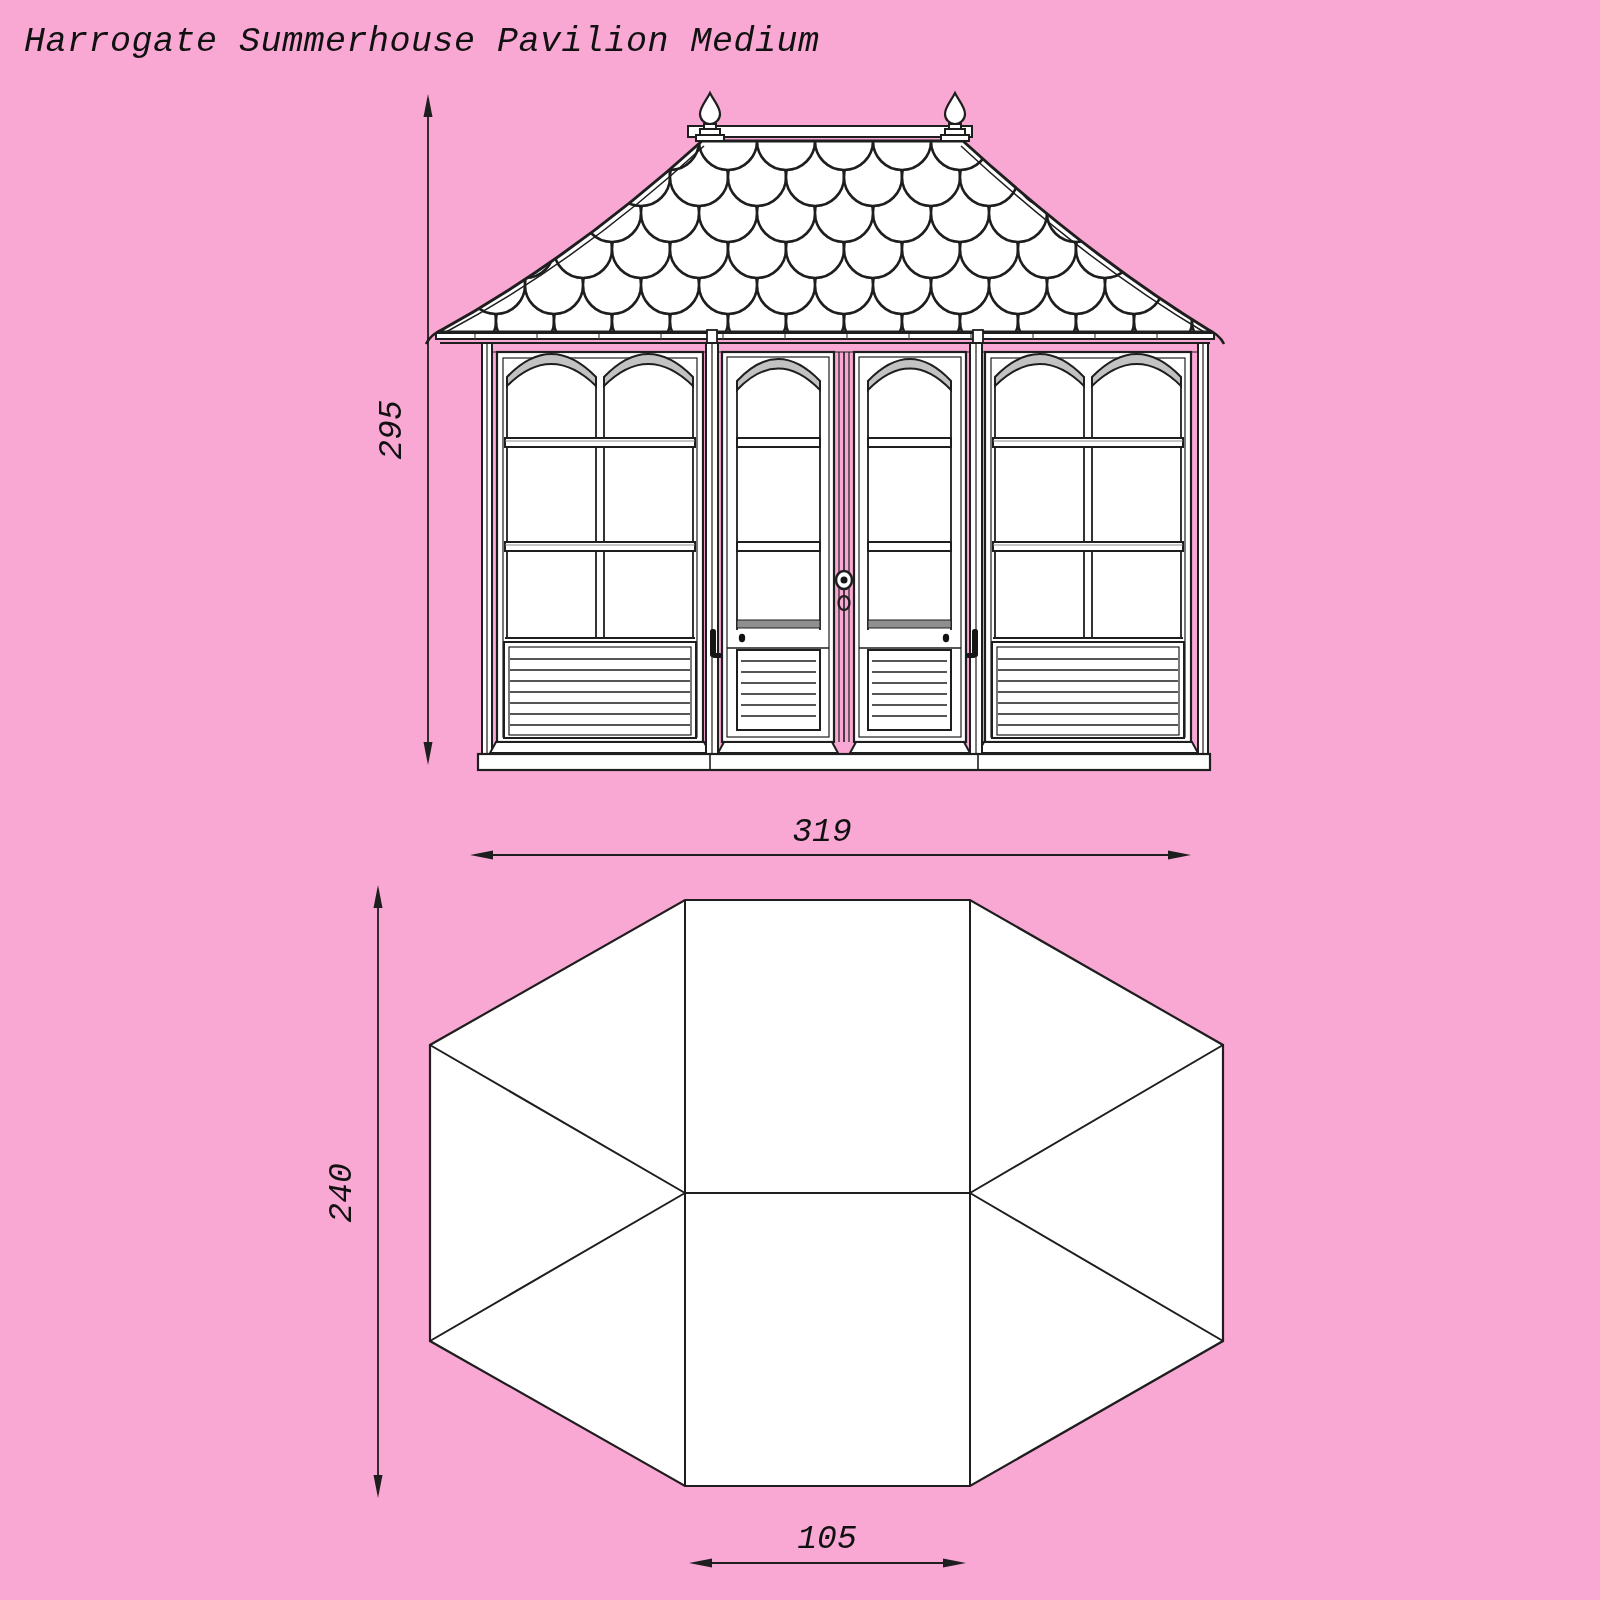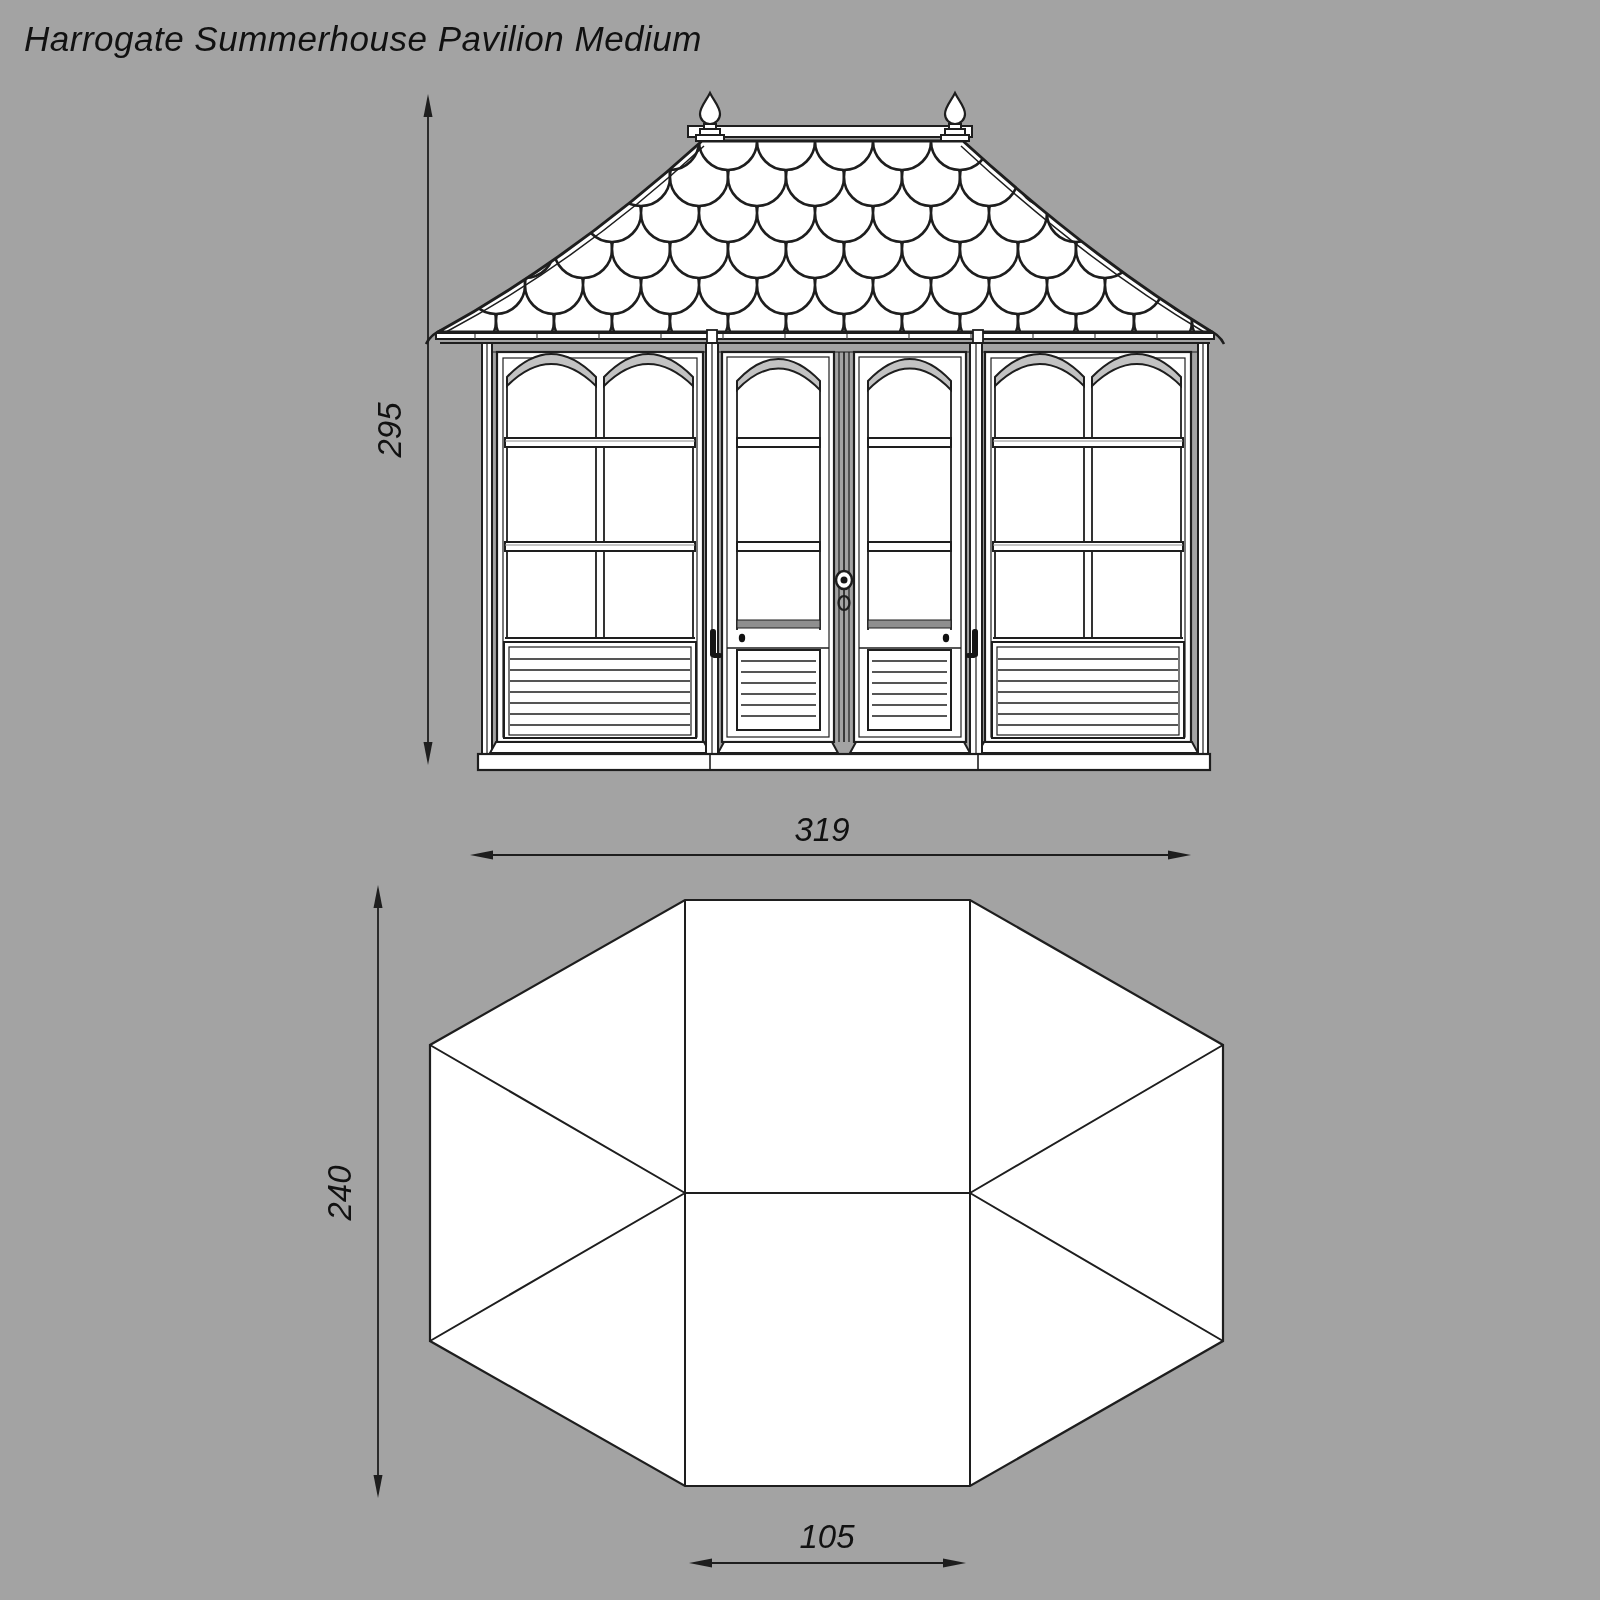--- a/index.html
+++ b/index.html
@@ -1,17 +1,17 @@
 <!DOCTYPE html>
 <html><head>
 <meta charset="utf-8">
 <style>
   html,body{margin:0;padding:0;background:#ffffff;}
-  .sheet{position:relative;width:1600px;height:1600px;background:#a3a3a3;overflow:hidden;
-         font-family:Liberation Sans, sans-serif;}
+  .sheet{position:relative;width:1600px;height:1600px;background:#f9a8d4;overflow:hidden;
+         font-family:Liberation Mono, monospace;}
   svg{position:absolute;left:0;top:0;}
   .title-text{font-size:35px;font-style:italic;fill:#111;letter-spacing:.5px;}
   .dim-text{font-size:33px;font-style:italic;fill:#111;}
   .ln{stroke:#1e1e1e;fill:none;}
   .thin{stroke:#1e1e1e;stroke-width:1.2;fill:none;}
   .wfill{fill:#ffffff;stroke:#1e1e1e;}
 </style>
 </head>
 <body>
 

